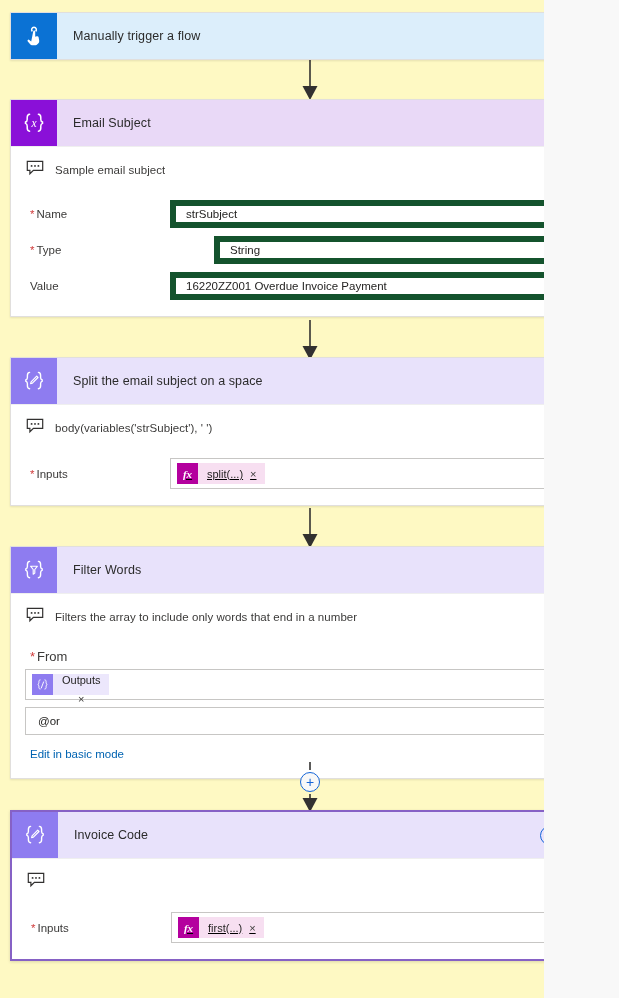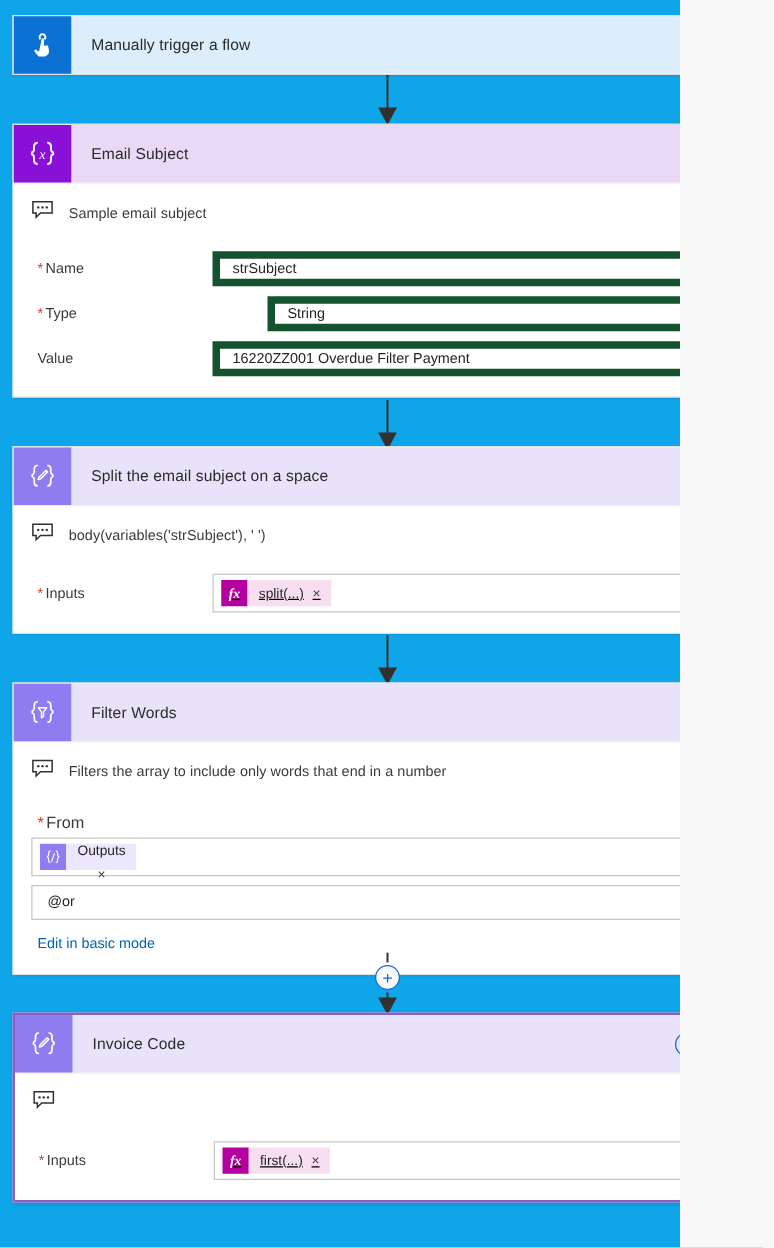--- a/index.html
+++ b/index.html
@@ -7,21 +7,21 @@
   html, body {
     margin: 0; padding: 0;
     width: 619px; height: 998px;
     background: #f8f8f8;
     font-family: "Liberation Sans", sans-serif;
     -webkit-font-smoothing: antialiased;
   }
   .canvas {
     position: relative;
     width: 544px; height: 998px;
-    background: #0ea5e9;
+    background: #fef9c3;
     overflow: hidden;
   }
 
   
   .card {
     position: absolute;
     left: 10px;
     width: 599px;
     background: #ffffff;
     border: 1px solid #e1dfdd;
@@ -86,20 +86,21 @@
   
   .card-body {
     background: #ffffff;
     padding: 0 14px 16px 14px;
     border-top: 1px solid #efefef;
   }
   .comment-row {
     display: flex; align-items: center;
     padding: 13px 0 12px 0;
     position: relative;
+    text-align: center;
   }
   .comment-icon { flex: 0 0 20px; margin-right: 10px; }
   .comment-text {
     font-size: 11.5px; color: #3b3a39;
     letter-spacing: .05px;
     white-space: nowrap; overflow: hidden;
   }
   .close-x {
     position: absolute; right: 0px; top: 7px;
     width: 24px; height: 24px; cursor: pointer;
@@ -294,21 +295,21 @@
           <span class="req">*</span><span>Type</span>
         </div>
         <div class="field-input select">
           <span>String</span>
           <span class="chev"></span>
         </div>
       </div>
 
       <div class="field-row">
         <div class="field-label">Value</div>
-        <div class="field-input">16220ZZ001 Overdue Filter Payment</div>
+        <div class="field-input">16220ZZ001 Overdue Invoice Payment</div>
       </div>
     </div>
   </div>
 
   <svg class="connector" style="top:320px;height:42px;" width="619" height="42">
     <line x1="310" y1="0" x2="310" y2="30" stroke="#323130" stroke-width="1.6"></line>
     <path d="M310 40 L302.5 26 L317.5 26 Z" fill="#323130"></path>
   </svg>
 
   <div class="card" style="top:357px;">

